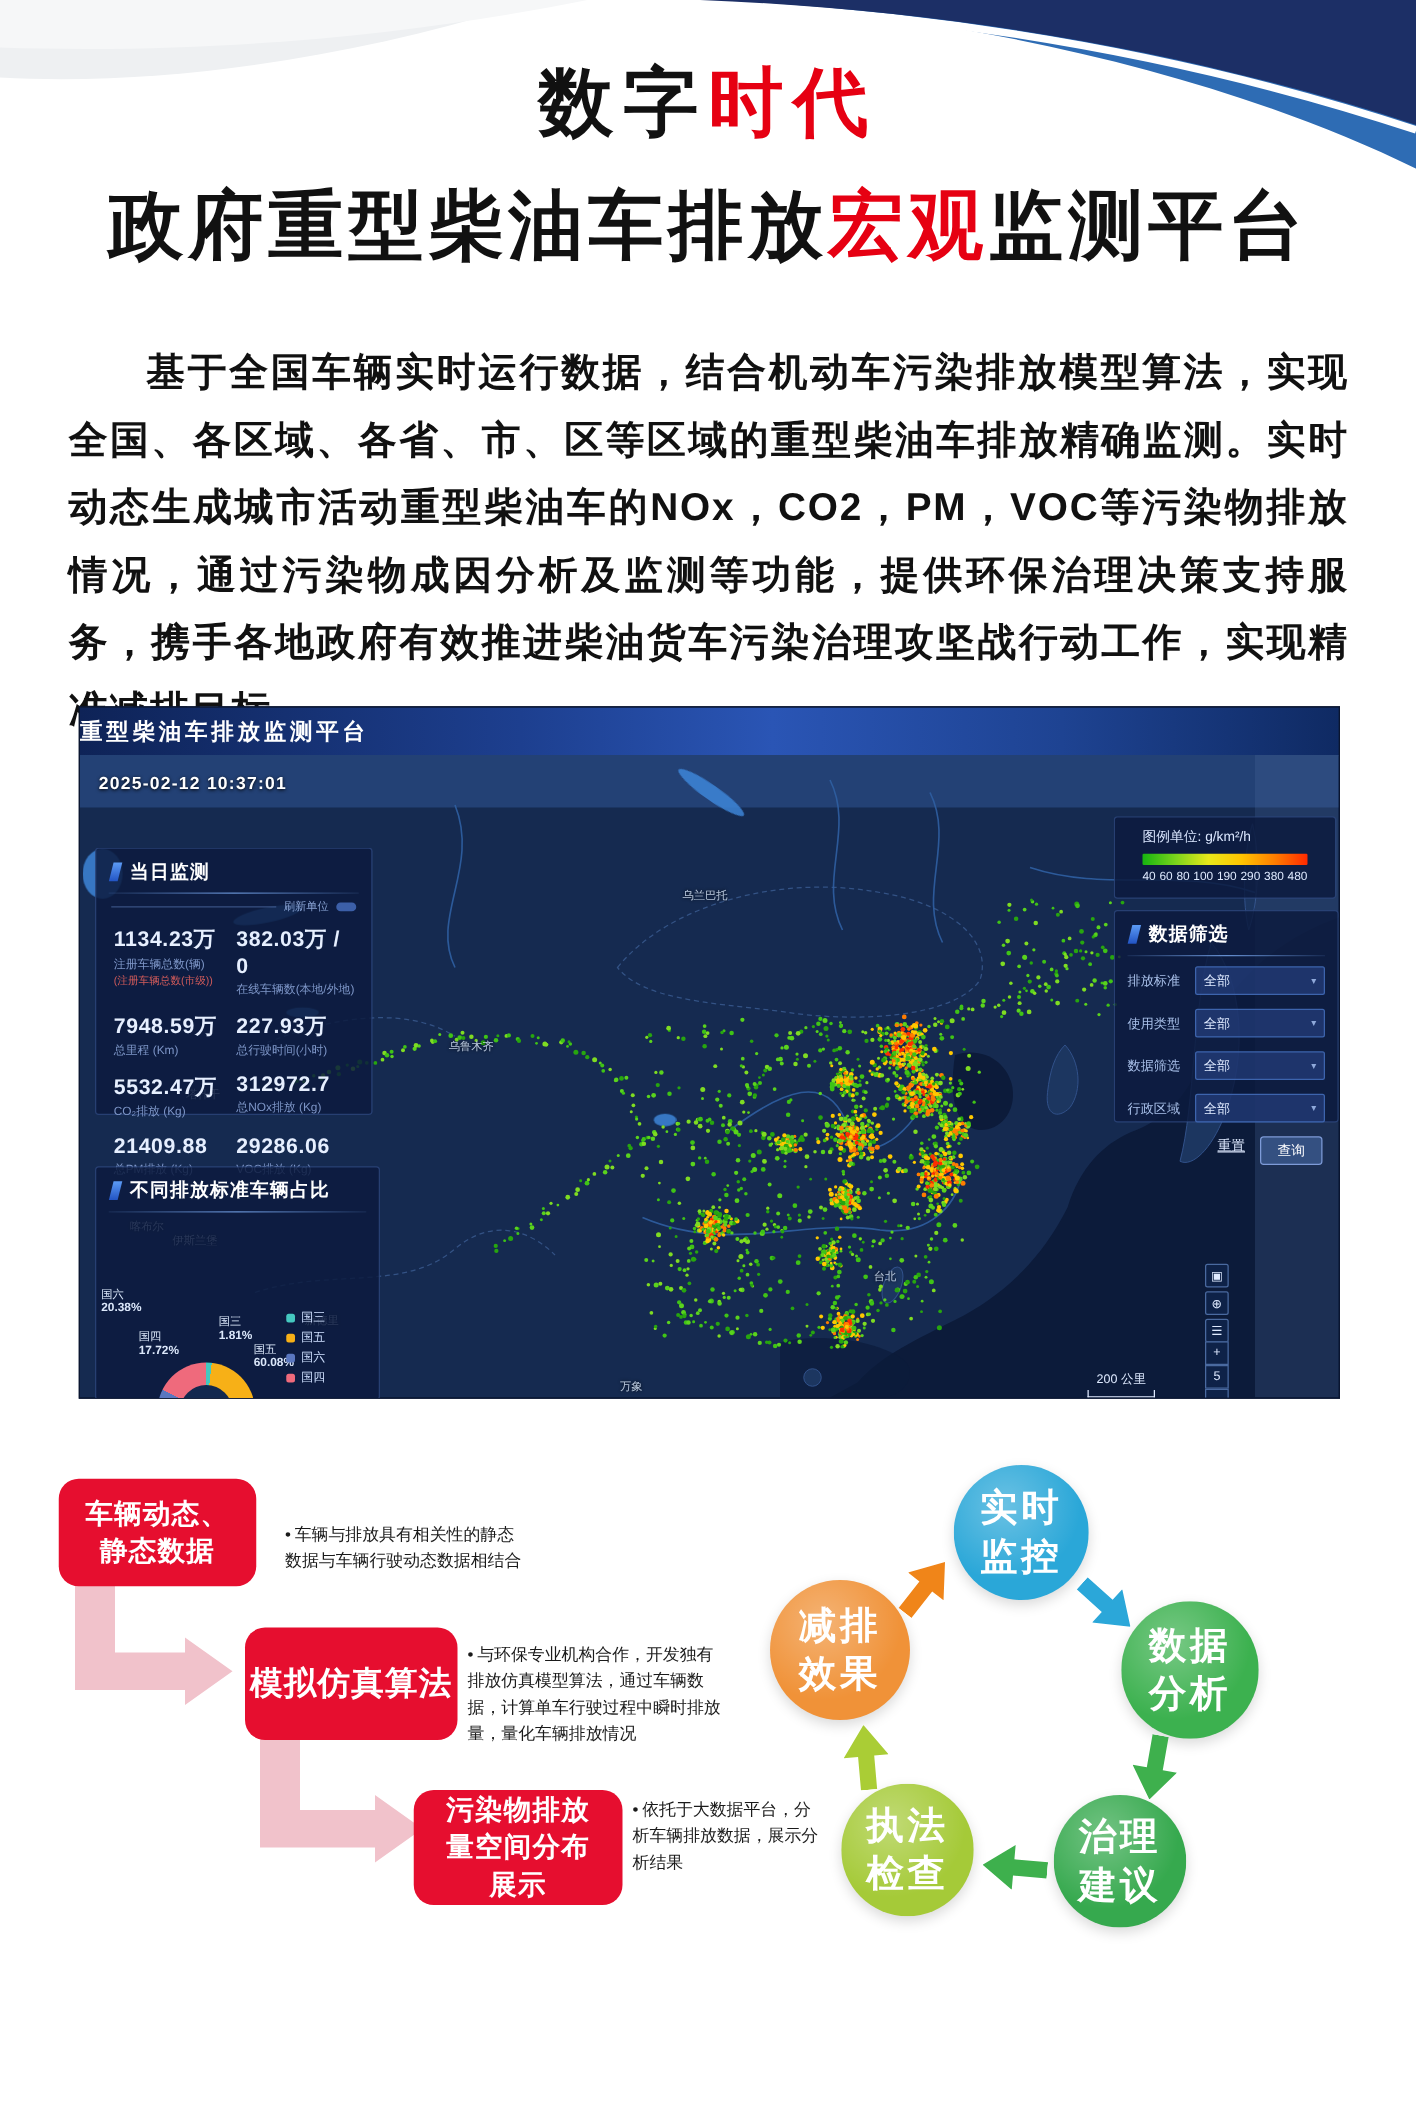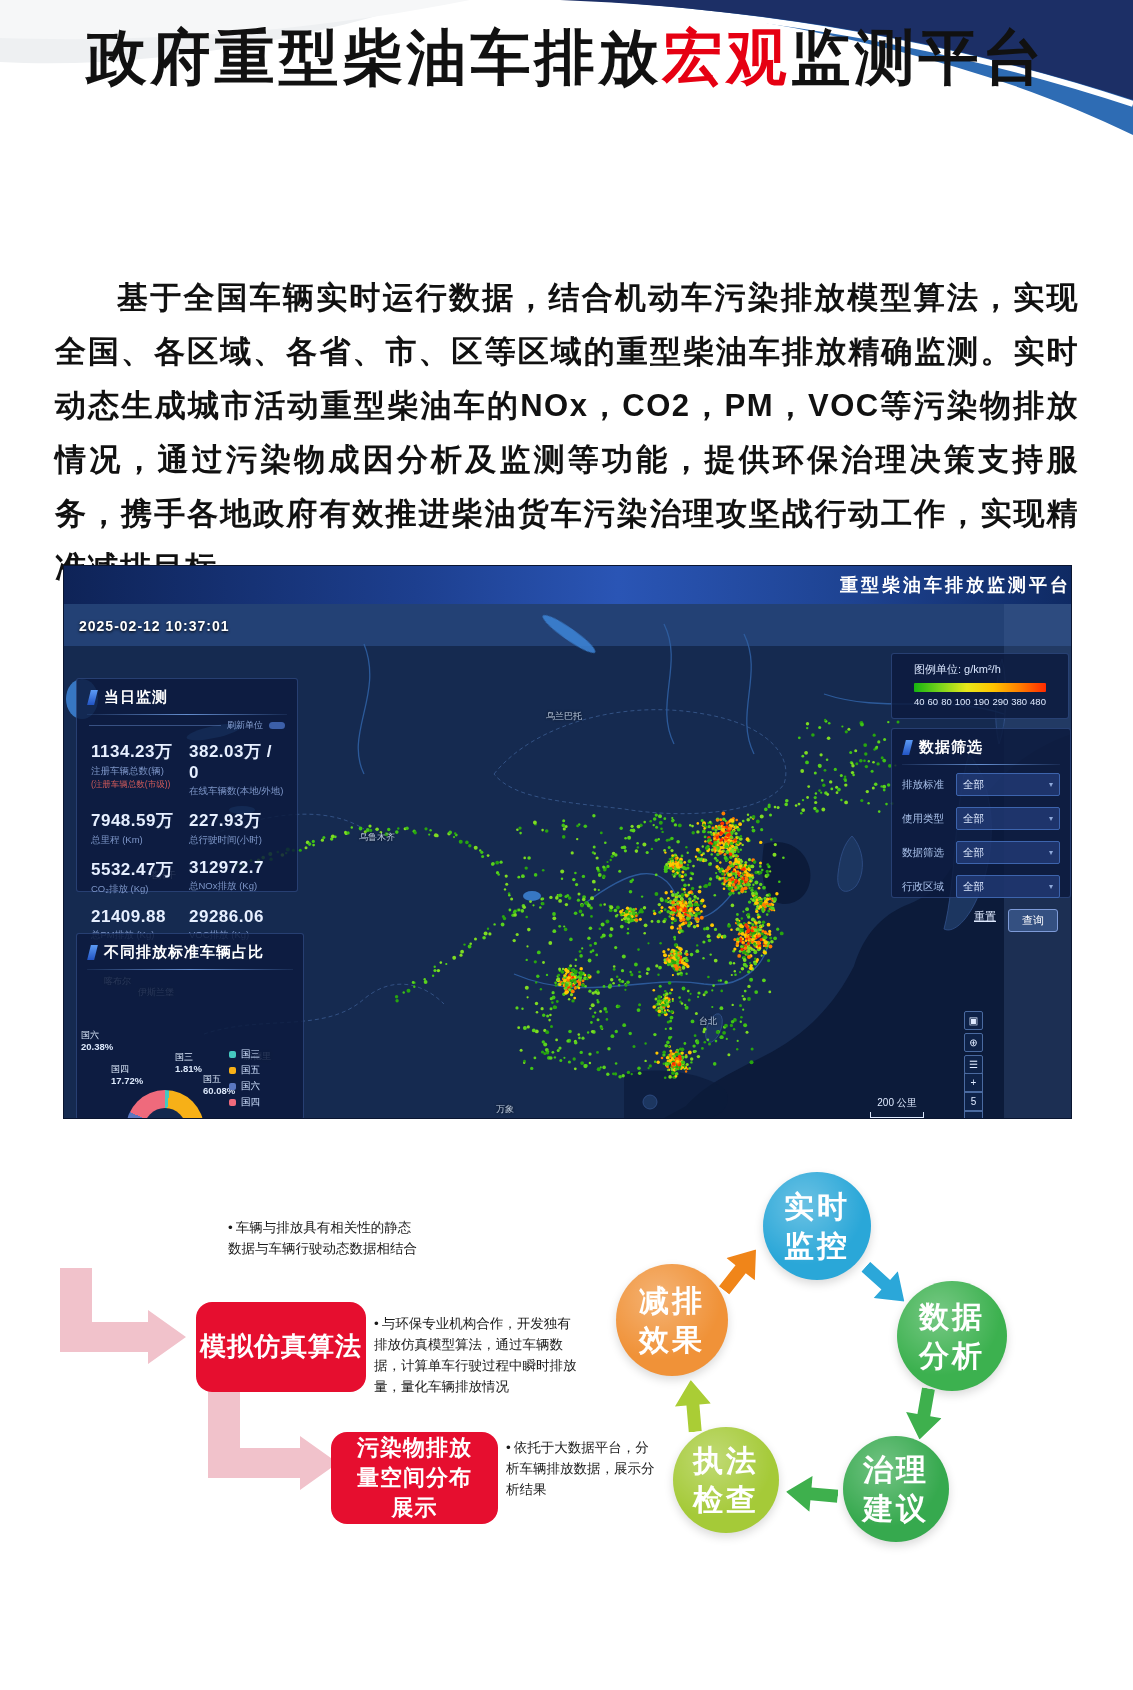--- a/index.html
+++ b/index.html
@@ -9,21 +9,21 @@
   .swoosh{position:absolute;top:0;left:0;width:1133px;height:240px;pointer-events:none;}
   .t-line{position:relative;text-align:center;font-weight:900;color:#111;z-index:2;}
   .t1{margin-top:42px;font-size:60px;letter-spacing:8px;}
   .t2{margin-top:18px;font-size:60px;letter-spacing:4px;}
   .red{color:#e60012;}
   .intro{position:absolute;left:55px;top:240px;width:1024px;font-size:31px;line-height:54px;
     font-weight:600;color:#111;text-align:justify;text-indent:2em;letter-spacing:1.5px;}
   
   .dash{position:absolute;left:63px;top:565px;width:1007px;height:552px;background:#0c1c3a;
     border:1px solid #0a1530;overflow:hidden;}
-  .dash-titlebar{position:absolute;left:0;top:0;width:100%;height:38px;display:flex;align-items:center;justify-content:flex-end;
+  .dash-titlebar{position:absolute;left:0;top:0;width:100%;height:38px;display:flex;align-items:center;justify-content:flex-start;
     background:linear-gradient(90deg,#0e2357,#1d3f8f 35%,#2a55b5 55%,#1e4392 78%,#0f2a63);
     color:#fff;font-size:18px;font-weight:700;letter-spacing:3px;border-bottom:1px solid #2c4c94;}
   .map{position:absolute;left:0;top:38px;width:1007px;height:514px;}
   .map svg.base{position:absolute;inset:0;}
   .city{position:absolute;font-size:9px;color:#d4e2f4;opacity:.85;text-shadow:0 0 3px #000;white-space:nowrap;}
   .stamp{position:absolute;left:15px;top:14px;font-size:14px;font-weight:700;color:#fff;text-shadow:0 1px 3px #000;letter-spacing:1px;}
   .panel{position:absolute;background:rgba(12,26,62,.84);border:1px solid rgba(90,130,210,.35);border-radius:3px;}
   .p-head{display:flex;align-items:center;gap:8px;padding:9px 10px 7px 12px;}
   .p-bar{width:7px;height:15px;background:linear-gradient(#5c9bf5,#2254c4);transform:skewX(-14deg);}
   .p-title{color:#fff;font-size:15px;font-weight:700;letter-spacing:1px;}
@@ -97,20 +97,23 @@
 <div class="poster">
 
   <svg class="swoosh" viewBox="0 0 1133 240">
     <path d="M0,0 L430,0 C300,42 140,70 0,62 Z" fill="#eef0f2"></path>
     <path d="M0,0 L470,0 C340,26 180,44 0,38 Z" fill="#f6f7f8"></path>
     <path d="M580,0 C780,15 980,60 1133,135 L1133,0 Z" fill="#2e6cb4"></path>
     <path d="M562,2 C762,12 952,44 1133,104" fill="none" stroke="#ffffff" stroke-width="6"></path>
     <path d="M560,0 C760,8 950,40 1133,100 L1133,0 Z" fill="#1c2f66"></path>
   </svg>
 
+  <div class="t-line t1">
+    <span>数字</span><span class="red">时代</span>
+  </div>
   <div class="t-line t2">
     <span>政府重型柴油车排放</span><span class="red">宏观</span><span>监测平台</span>
   </div>
 
   <p class="intro">基于全国车辆实时运行数据，结合机动车污染排放模型算法，实现全国、各区域、各省、市、区等区域的重型柴油车排放精确监测。实时动态生成城市活动重型柴油车的NOx，CO2，PM，VOC等污染物排放情况，通过污染物成因分析及监测等功能，提供环保治理决策支持服务，携手各地政府有效推进柴油货车污染治理攻坚战行动工作，实现精准减排目标。</p>
 
   <div class="dash">
     <div class="dash-titlebar">
       <span>重型柴油车排放监测平台</span>
     </div>
@@ -2688,20 +2691,23 @@
         <div class="bar"></div>
       </div>
     </div>
   </div>
 
   <svg class="pink-arrows" width="1133" height="1690" viewBox="0 0 1133 1690">
     <path d="M60,1268 L92,1268 L92,1322 L148,1322 L148,1310 L186,1337 L148,1364 L148,1352 L60,1352 Z" fill="#f1c2cb"></path>
     <path d="M208,1392 L240,1392 L240,1448 L300,1448 L300,1436 L338,1463 L300,1490 L300,1478 L208,1478 Z" fill="#f1c2cb"></path>
   </svg>
 
+  <div class="redbox box1">
+    <span class="bt">车辆动态、静态数据</span>
+  </div>
   <div class="redbox box2">
     <span class="bt">模拟仿真算法</span>
   </div>
   <div class="redbox box3">
     <span class="bt">污染物排放量空间分布展示</span>
   </div>
 
   <div class="anno a1">
     <span class="bu">•</span><span>车辆与排放具有相关性的静态数据与车辆行驶动态数据相结合</span>
   </div>

